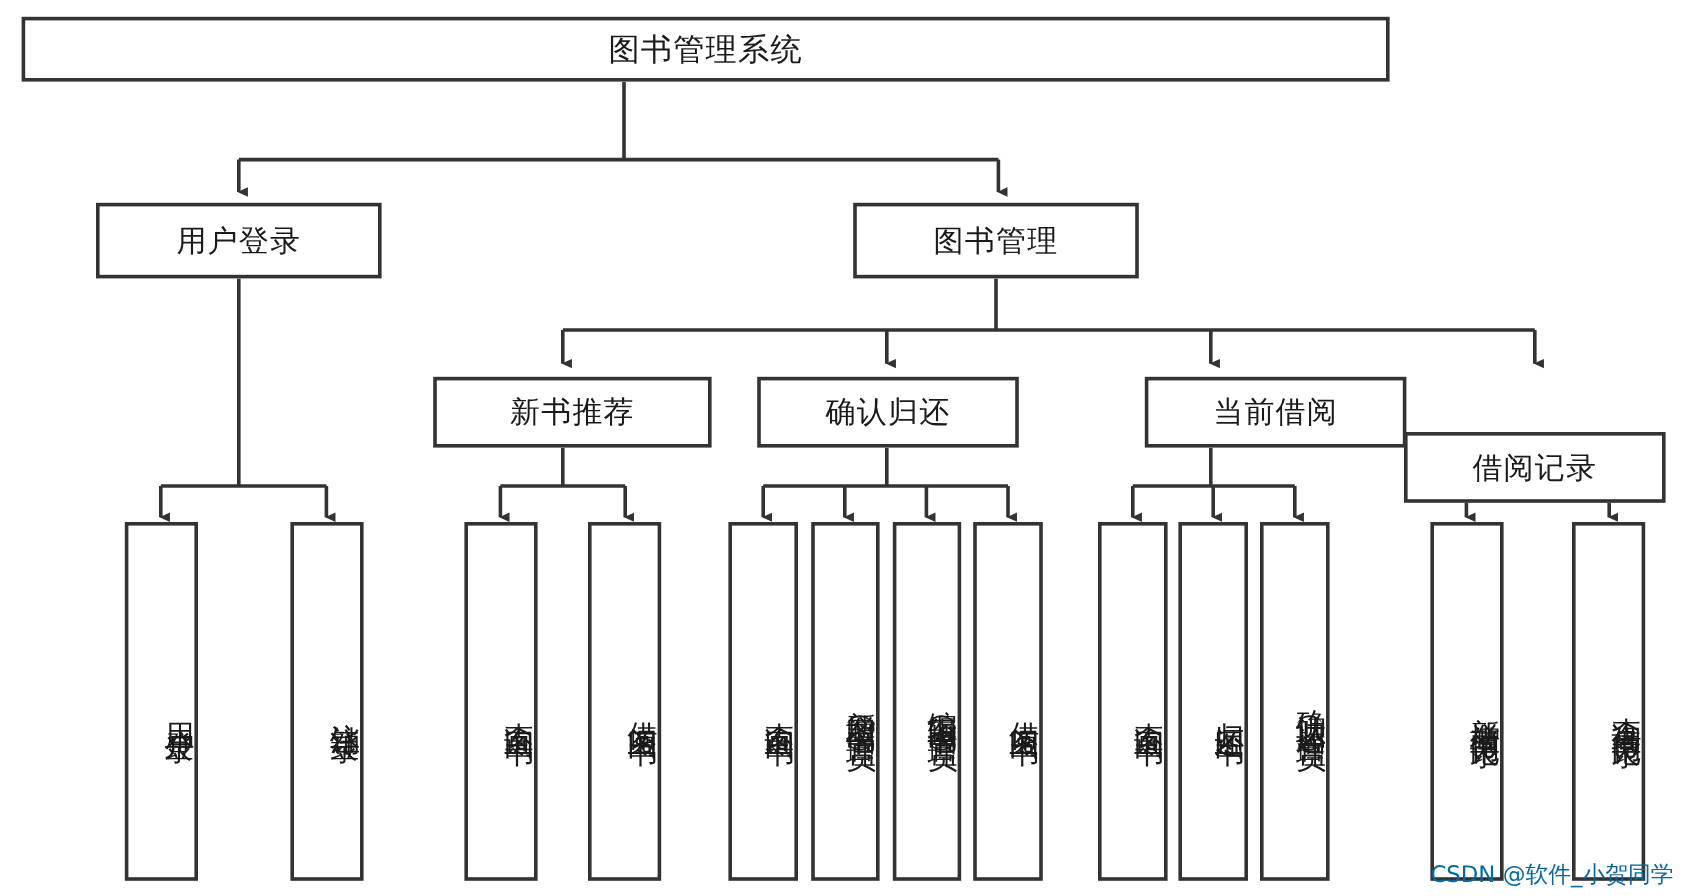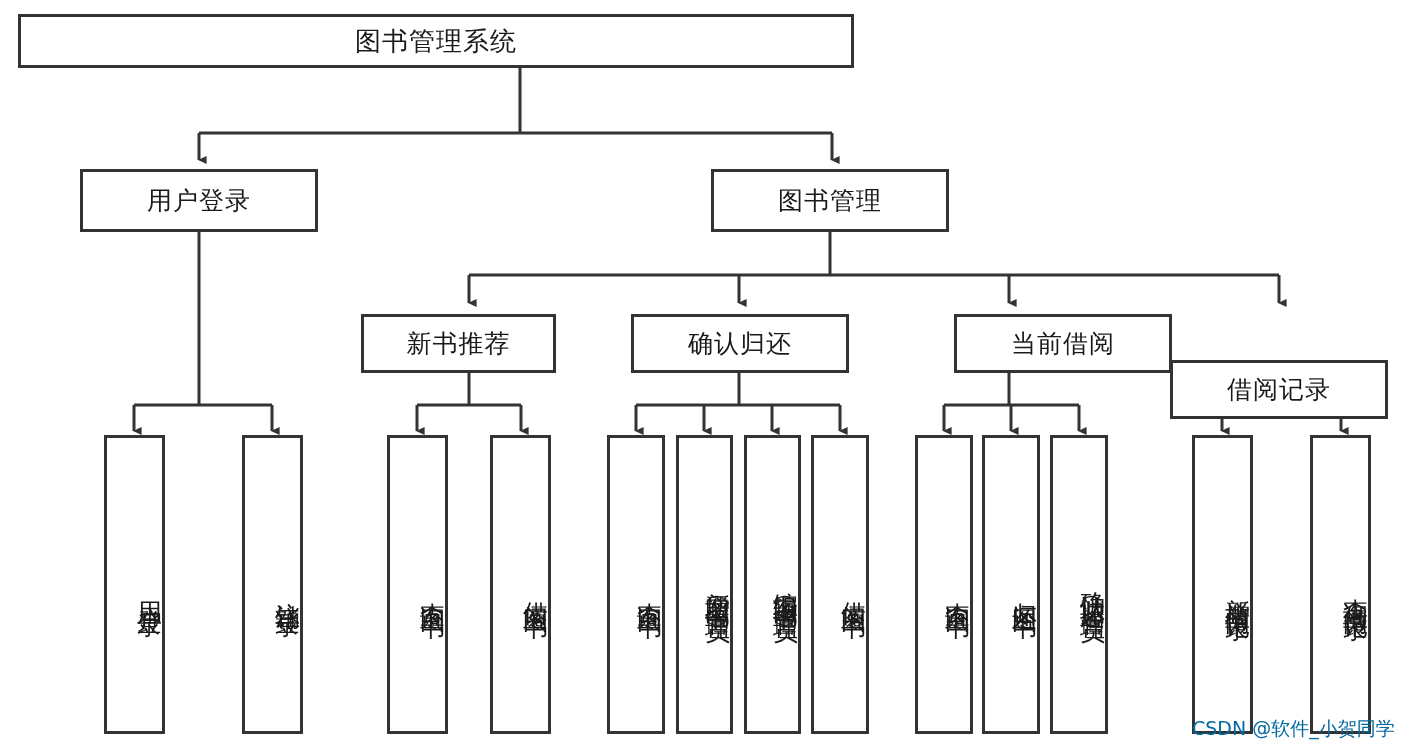--- a/index.html
+++ b/index.html
@@ -111,32 +111,32 @@
       <path d="M1011,405 L1011,431" marker-end="url(#arrow)"></path>
       <path d="M1079,405 L1079,431" marker-end="url(#arrow)"></path>
 
       <path d="M1279,375 L1279,405"></path>
       <path d="M1222,405 L1341,405"></path>
       <path d="M1222,405 L1222,431" marker-end="url(#arrow)"></path>
       <path d="M1341,405 L1341,431" marker-end="url(#arrow)"></path>
     </g>
   </svg>
 
-  <div class="node horiz root" style="left:18px; top:14px; width:836px; height:54px;">
+  <div class="node horiz root" style="left:18px; top:14px; width:1140px; height:54px;">
     <span>图书管理系统</span>
   </div>
 
   <div class="node horiz" style="left:80px; top:169px; width:238px; height:63px;">
     <span>用户登录</span>
   </div>
   <div class="node horiz" style="left:711px; top:169px; width:238px; height:63px;text-align:center;">
     <span>图书管理</span>
   </div>
 
-  <div class="node horiz" style="left:361px; top:314px; width:195px; height:59px;">
+  <div class="node horiz" style="left:361px; top:314px; width:232px; height:59px;">
     <span>新书推荐</span>
   </div>
   <div class="node horiz" style="left:631px; top:314px; width:218px; height:59px;">
     <span>确认归还</span>
   </div>
   <div class="node horiz" style="left:954px; top:314px; width:218px; height:59px;">
     <span>当前借阅</span>
   </div>
   <div class="node horiz" style="left:1170px; top:316px; width:218px; height:59px;margin-top:44px;">
     <span>借阅记录</span>

